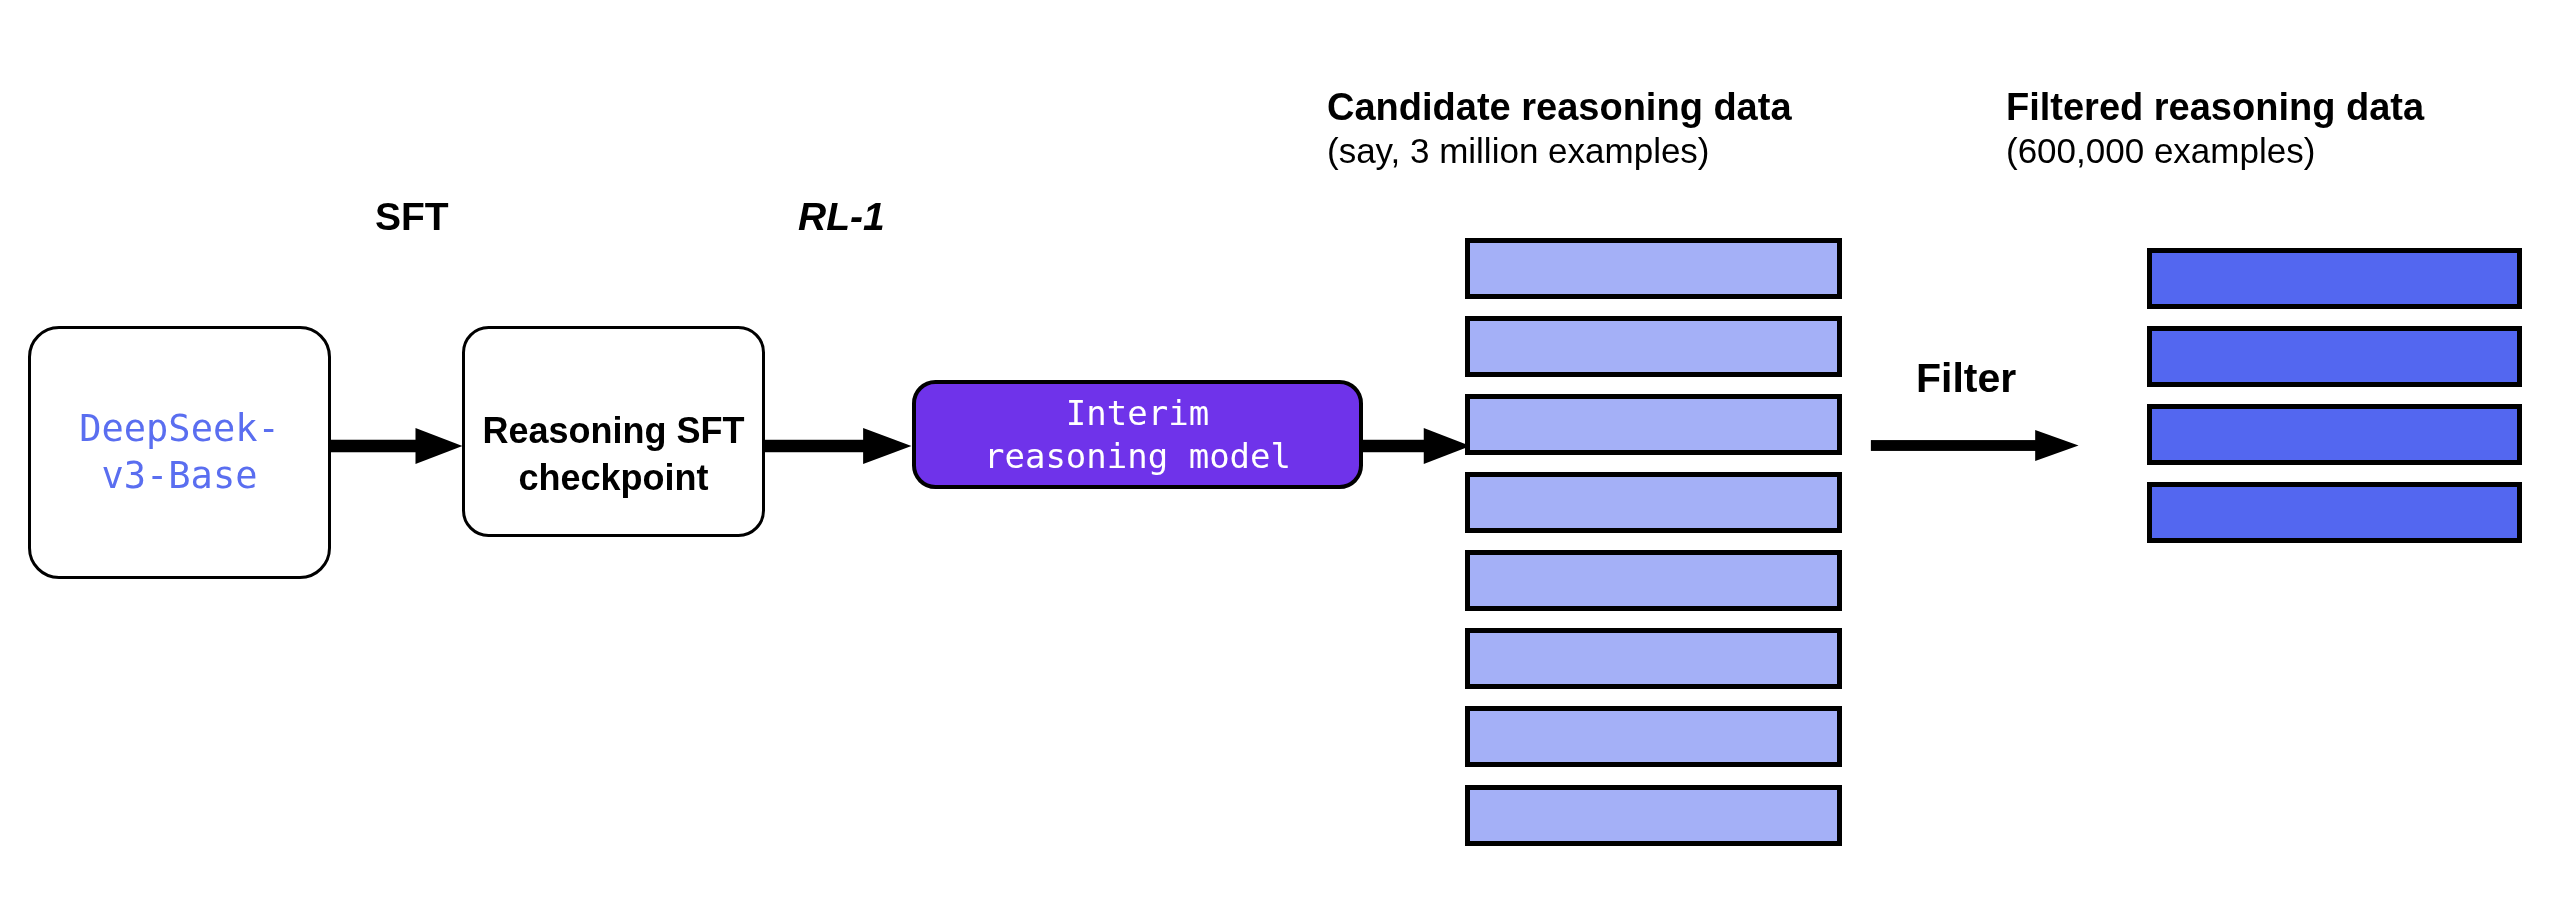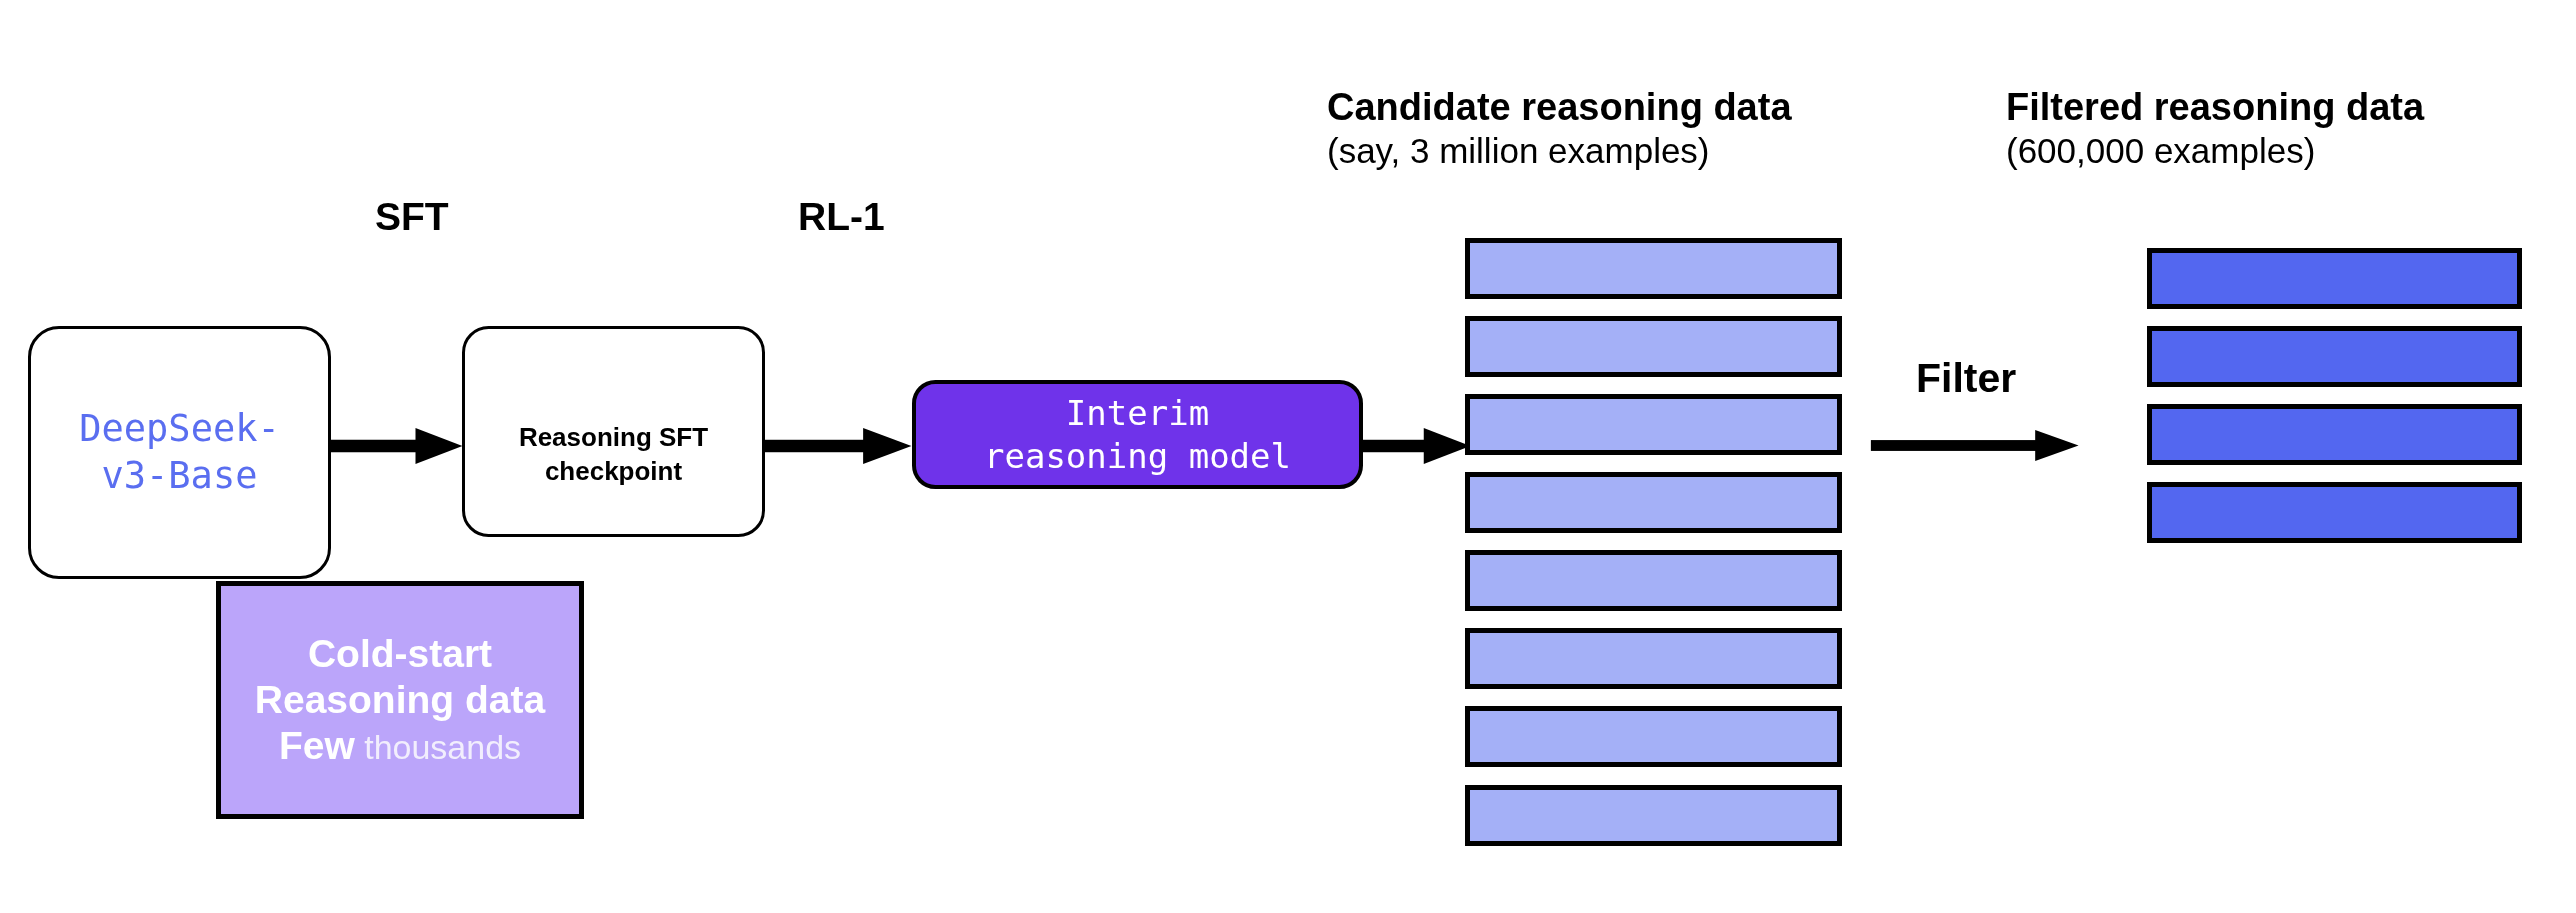--- a/index.html
+++ b/index.html
@@ -47,21 +47,21 @@
     color: #5a6ef0;
     letter-spacing: 0px;
   }
 
   #box-sft {
     left: 462px; top: 326px;  width: 303px; height: 211px;
     border-radius: 26.5px;
   }
   #box-sft .label {
     font-family: "Liberation Sans", sans-serif;
-    font-size: 26px;
+    font-size: 36px;
     font-weight: 700;
     color: #000000;
     line-height: 1.3;
     margin-top: 47px;
   }
 
   #box-interim {
     left: 912px; top: 380px; width: 451px; height: 109px;
     border-radius: 23.4px;
     border-width: 4.7px;
@@ -103,21 +103,21 @@
   
   .stage-label {
     position: absolute;
     font-family: "Liberation Sans", sans-serif;
     font-weight: 700;
     font-size: 39px;
     color: #000000;
     white-space: nowrap;
   }
   #label-sft  { left: 375px;  top: 195px; text-align: center; }
-  #label-rl1  { left: 798px; top: 195px; }
+  #label-rl1  { left: 798px; top: 195px; font-style: italic; }
   #label-filter { left: 1916px; top: 355px; font-size: 41px; }
 
   
   .col-head {
     position: absolute;
     text-align: left;
     font-family: "Liberation Sans", sans-serif;
     color: #000000;
     line-height: 1.15;
   }
@@ -183,25 +183,20 @@
   <div class="model-box" id="box-sft">
     <span class="label">Reasoning SFT
 checkpoint</span>
   </div>
 
   <div class="model-box" id="box-interim" style="background: rgb(111, 51, 234);">
     <span class="label">Interim
 reasoning model</span>
   </div>
 
-  <div id="box-coldstart" style="background: rgb(187, 165, 250);">
-    <span class="cs-line cs-1">Cold-start</span>
-    <span class="cs-line cs-2">Reasoning data</span>
-    <span class="cs-line cs-3"><span>Few</span><span class="thin"> thousands</span></span>
-  </div>
 
   <div class="arrow abs" style="left:331px; top:428px; width:133px; height:36px;">
     <svg width="133" height="36" viewBox="0 0 170 46">
       <rect x="0" y="15" width="118" height="16" fill="#000000"></rect>
       <polygon points="108,0 168,23 108,46" fill="#000000"></polygon>
     </svg>
   </div>
 
   <div class="arrow abs" style="left:765px; top:428px; width:148px; height:36px;">
     <svg width="148" height="36" viewBox="0 0 190 46">

